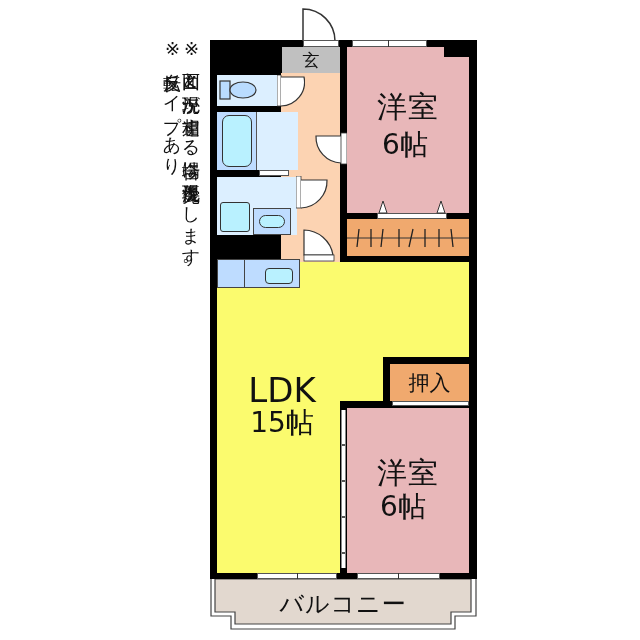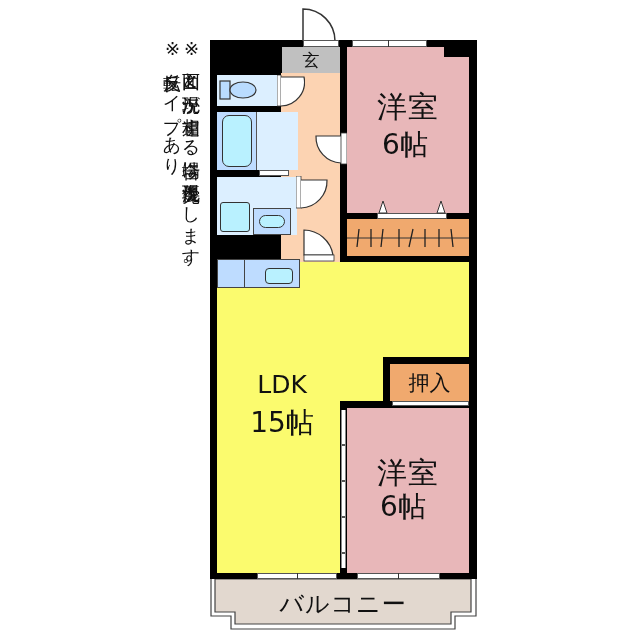--- a/index.html
+++ b/index.html
@@ -102,21 +102,21 @@
           <line x1="78" y1="10" x2="78" y2="28"></line>
         <line x1="92" y1="10" x2="92" y2="28"></line>
           <line x1="104" y1="10" x2="106" y2="28"></line>
       </g>
     </svg>
   </div>
 
   <div class="abs" style="left:217px;top:262px;width:252px;height:95px;background:#fbfb6e;"></div>
   <div class="abs" style="left:217px;top:357px;width:166px;height:50px;background:#fbfb6e;"></div>
   <div class="abs" style="left:217px;top:407px;width:123px;height:166px;background:#fbfb6e;"></div>
-  <div class="label" style="left:230px;top:370px;width:104px;font-size:25px;">LDK</div>
+  <div class="label" style="left:230px;top:370px;width:104px;font-size:34px;">LDK</div>
   <div class="label" style="left:230px;top:404px;width:104px;font-size:28px;">15帖</div>
 
   <div class="abs" style="left:217px;top:259px;width:83px;height:29px;background:#bedcff;border:1px solid #444;">
     <div class="abs" style="left:26px;top:0;width:1px;height:27px;background:#444;"></div>
     <div class="abs fixt" style="left:47px;top:8px;width:28px;height:16px;border-radius:4px;"></div>
   </div>
 
   <div class="abs wall" style="left:383px;top:357px;width:94px;height:50px;"></div>
   <div class="abs" style="left:390px;top:364px;width:79px;height:37px;background:#f0a96e;">
     <div class="label" style="left:0;right:0;top:5px;font-size:21px;">押入</div>

